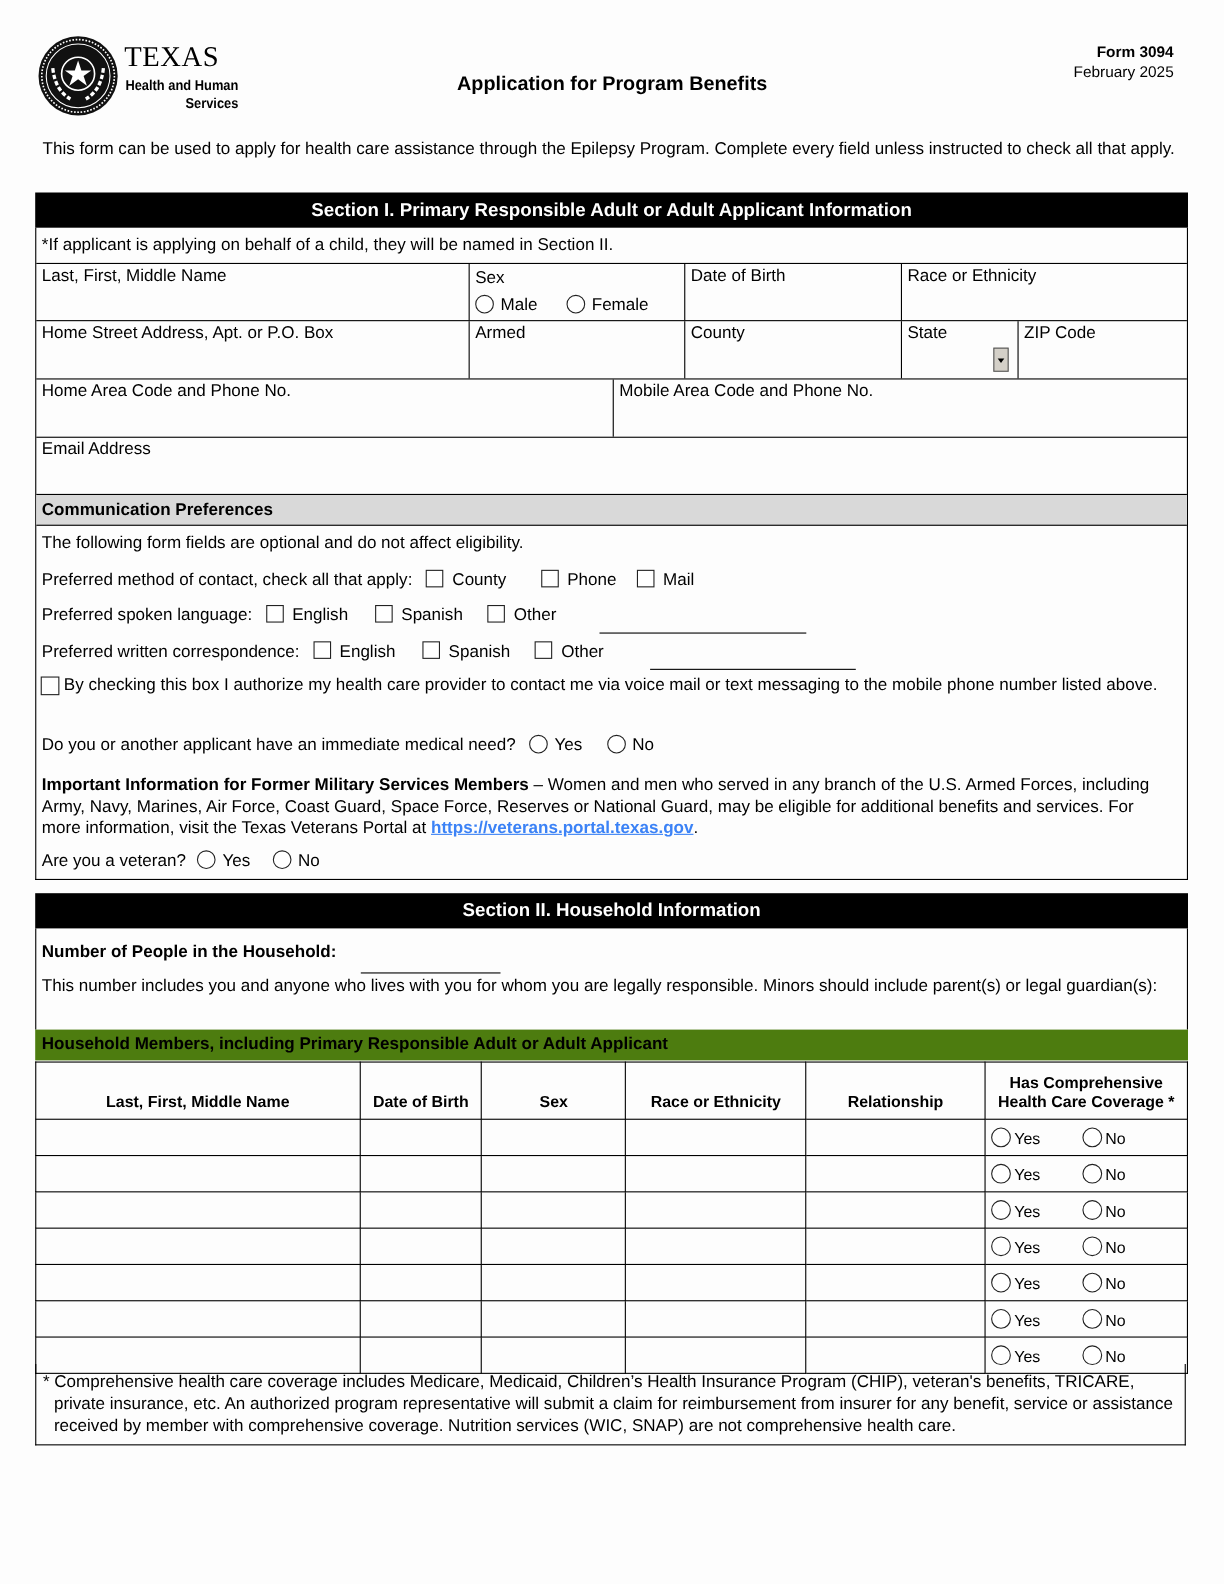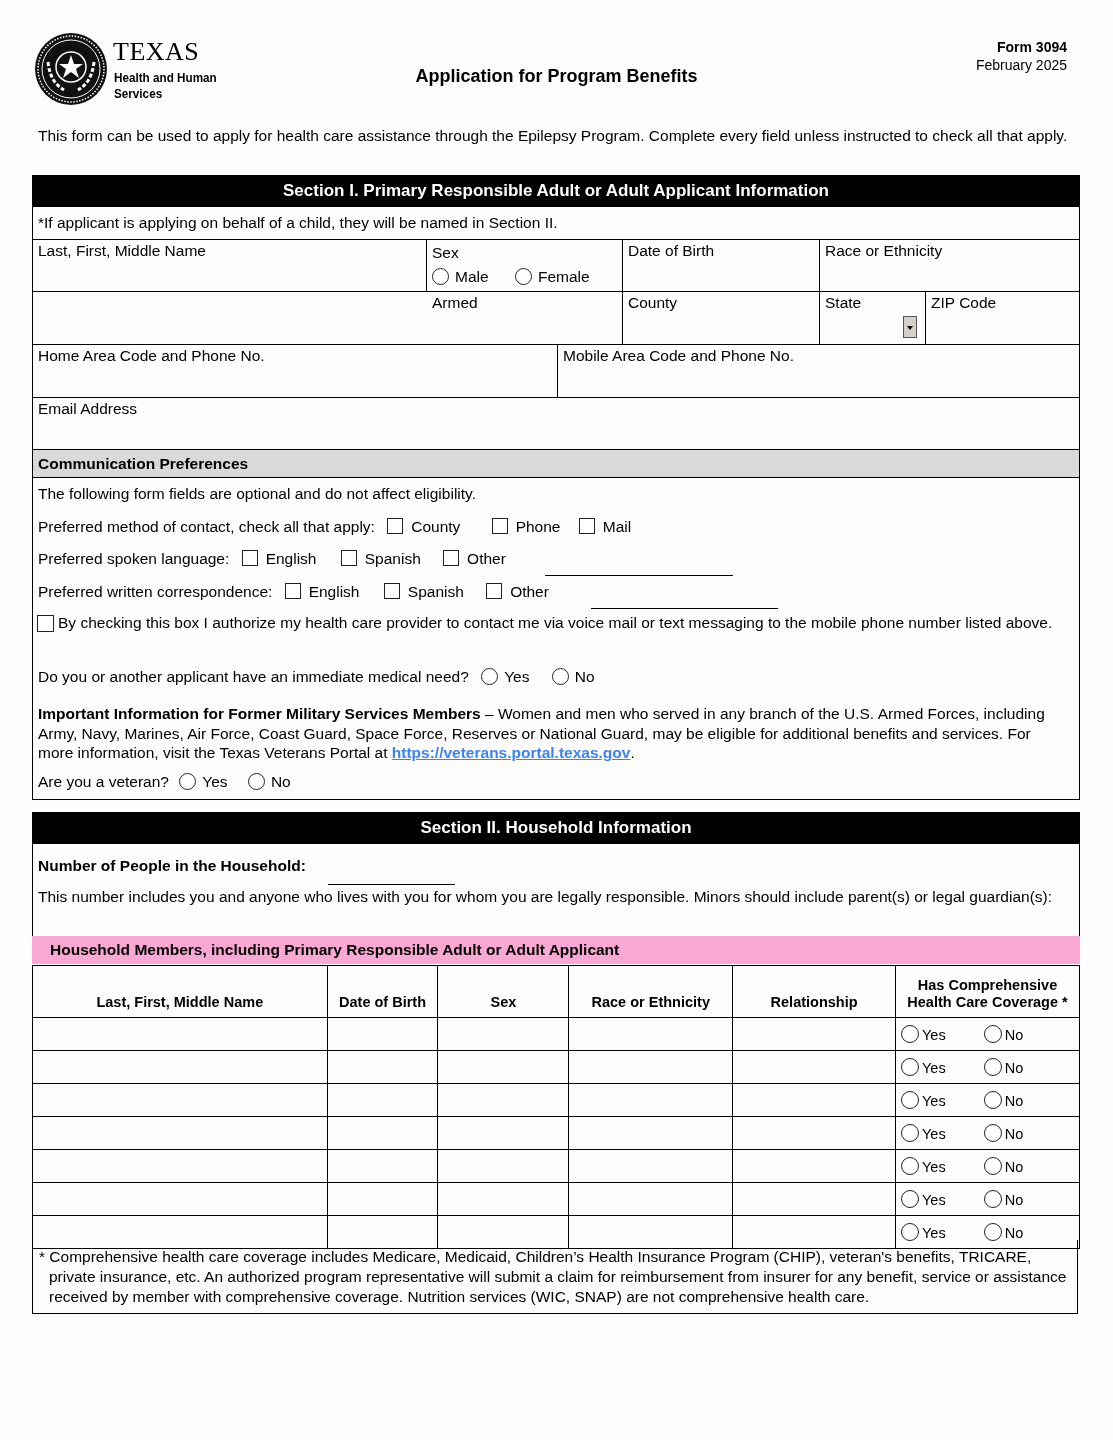--- a/index.html
+++ b/index.html
@@ -1,17 +1,17 @@
 <!DOCTYPE html>
 <html><head>
 <meta charset="utf-8">
 <style>
   html, body { margin: 0; padding: 0; background: #fdfdfd; }
   body { width: 1113px; height: 1440px; position: relative; font-family: "Liberation Sans", sans-serif; color: #000; font-size: 16px; overflow: hidden; }
-  .abs { position: absolute; }
+  .abs { position: absolute; text-align: right; }
   .logo { left: 34px; top: 32px; width: 200px; height: 76px; }
   .seal { position: absolute; left: 0; top: 0; width: 74px; height: 74px; }
   .logo-texas { position: absolute; left: 79px; top: 7px; font-family: "Liberation Serif", serif; font-size: 26px; letter-spacing: 0.5px; line-height: 1; }
   .logo-hhs { position: absolute; left: 80px; top: 38px; font-size: 13px; font-weight: bold; line-height: 16px; transform: scaleX(0.9); transform-origin: left top; }
   .title { left: 0; width: 1113px; top: 66px; text-align: center; font-weight: bold; font-size: 18px; }
   .formno { right: 46px; top: 38px; text-align: right; font-size: 14px; line-height: 18px; }
   .intro { left: 38px; top: 126px; width: 1030px; font-size: 15.5px; line-height: 19.5px; }
 
   .sec-head { position: absolute; left: 32px; width: 1048px; height: 32px; background: #000; color: #fff; font-weight: bold; font-size: 17px; text-align: center; line-height: 32px; }
   .box { position: absolute; left: 32px; width: 1046px; border: 1px solid #000; border-top: none; }
@@ -81,20 +81,23 @@
     </div>
     <div class="cell" style="left:590px;width:197px">
         <span class="lbl">Date of Birth</span>
       </div>
     <div class="cell last" style="left:787px;width:259px">
         <span class="lbl">Race or Ethnicity</span>
       </div>
   </div>
 
   <div class="row" style="top:85px; height:52px">
+    <div class="cell" style="left:0;width:394px">
+        <span class="lbl">Home Street Address, Apt. or P.O. Box</span>
+      </div>
     <div class="cell" style="left:394px;width:196px">
         <span class="lbl">Armed</span>
       </div>
     <div class="cell" style="left:590px;width:197px">
         <span class="lbl">County</span>
       </div>
     <div class="cell" style="left:787px;width:106px">
       <span class="lbl">State</span>
       <div class="dropdown" style="left:83px;top:24px"></div>
     </div>
@@ -166,21 +169,21 @@
     <span style="margin-left:16px"><span class="radio"></span><span>No</span></span>
   </div>
 </div>
 
 <div class="sec-head" style="top:812px">Section II. Household Information</div>
 <div class="box" style="top:844px; height:92px; border-bottom:none">
   <div class="line-text" style="top:13px;font-weight:bold">Number of People in the Household:</div>
   <div class="uline" style="left:295px;top:40px;width:127px"></div>
   <div style="position:absolute;left:5px;top:43px;width:1030px;font-size:15.5px;line-height:19.5px">This number includes you and anyone who lives with you for whom you are legally responsible. Minors should include parent(s) or legal guardian(s):</div>
 </div>
-<div style="position:absolute;left:32px;top:936px;width:1048px;height:28px;background:#f9a8d4;font-weight:bold;font-size:15.5px;line-height:28px;padding-left:18px;box-sizing:border-box">Household Members, including Primary Responsible Adult or Adult Applicant</div>
+<div style="position:absolute;left:32px;top:936px;width:1048px;height:28px;background:#4d7c0f;font-weight:bold;font-size:15.5px;line-height:28px;padding-left:6px;box-sizing:border-box">Household Members, including Primary Responsible Adult or Adult Applicant</div>
 
 <table class="hh">
   <colgroup>
     <col style="width:295px">
       <col style="width:111px">
       <col style="width:131px">
       <col style="width:164px">
       <col style="width:163px">
       <col style="width:184px">
   </colgroup>

